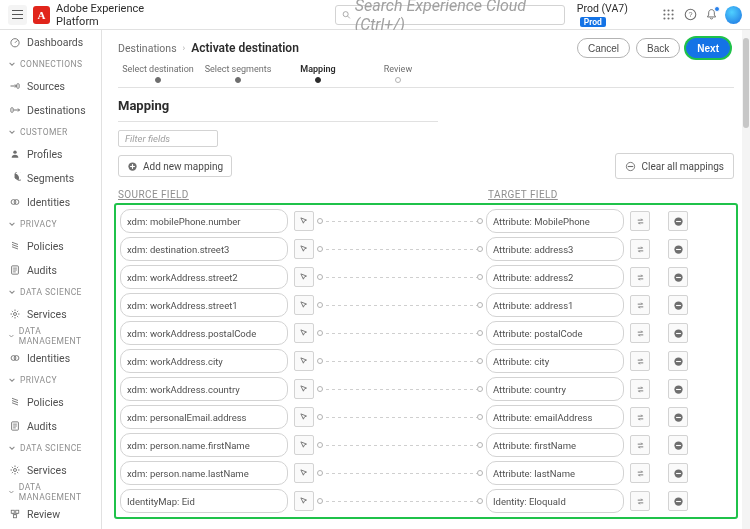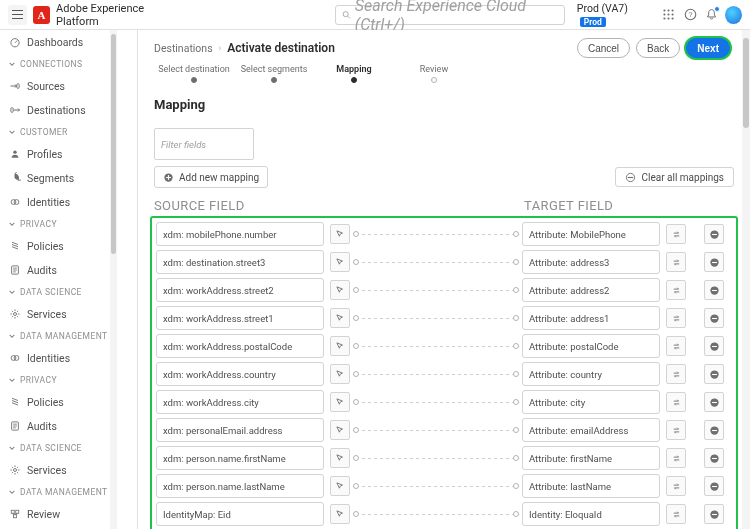--- a/index.html
+++ b/index.html
@@ -90,21 +90,21 @@
     width: 18px; height: 18px; border-radius: 50%;
     background: radial-gradient(circle at 40% 35%, #4fd0ff, #1b70e0);
   }
 
   
   .body {
     display: flex;
     height: calc(529px - 30px);
   }
   .sidebar {
-    width: 138px;
+    width: 102px;
     border-right: 1px solid var(--border);
     overflow: hidden;
     background: #fff;
   }
   .sb-item {
     display: flex;
     align-items: center;
     height: 24px;
     padding: 0 8px;
     gap: 6px;
@@ -205,21 +205,21 @@
     color: #2c2c2c;
     padding: 10px 16px 8px 16px;
   }
   .under-divider { height: 1px; background: var(--border); margin: 0 16px 0 16px; width: 320px; }
 
   
   .tools-row1 {
     padding: 8px 16px 6px 16px;
   }
   .filter {
-    width: 100px; height: 32px;
+    width: 100px; height: 17px;
     border: 1px solid var(--border2);
     border-radius: 2px;
     display: flex; align-items: center;
     padding: 0 6px;
     color: #a0a0a0;
     font-style: italic;
     font-size: 9.5px;
     background: #fff;
   }
   .tools-row2 {
@@ -233,40 +233,41 @@
     display: inline-flex; align-items: center;
     gap: 5px;
     padding: 0 8px;
     font-size: 10px;
     color: #4b4b4b;
     background: #fff;
     cursor: pointer;
   }
   .add-btn svg { width: 11px; height: 11px; fill: #6e6e6e; }
   .clear-btn {
-    height: 20px;
+    height: 26px;
     border: 1px solid var(--border2);
     border-radius: 3px;
     display: inline-flex; align-items: center;
     gap: 5px;
     padding: 0 9px;
     font-size: 10px;
     color: #4b4b4b;
     background: #fff;
     cursor: pointer;
   }
   .clear-btn svg { width: 11px; height: 11px; fill: #6e6e6e; stroke: #6e6e6e; }
 
   
   .tbl-hdr {
     display: flex;
     padding: 4px 4px 3px 16px;
-    font-size: 13px;
+    font-size: 10px;
     letter-spacing: 0.4px;
     color: #8e8e8e;
+    text-decoration: underline;
   }
   .col-src { flex: 0 0 180px; }
   .col-mid { flex: 0 0 190px; }
   .col-tgt { flex: 1; }
 
   .rows-wrap {
     border: 2px solid var(--green);
     border-radius: 3px;
     margin: 0 12px 0 12px;
     padding: 2px 2px;
@@ -274,21 +275,21 @@
   .row {
     display: flex;
     align-items: center;
     height: 28px;
     gap: 6px;
     padding: 0 2px;
   }
   .cell {
     height: 24px;
     border: 1px solid var(--border2);
-    border-radius: 3px;
+    border-radius: 10px;
     display: flex; align-items: center;
     padding: 0 6px;
     font-size: 9.5px;
     color: #505050;
     background: #fff;
   }
   .cell.src { flex: 0 0 168px; }
   .cell.tgt { flex: 0 0 138px; }
   .picker {
     width: 20px; height: 20px;
@@ -754,56 +755,56 @@
           </div>
           <div class="spacer-sm"></div>
           <div class="sq-btn">
             <svg viewBox="0 0 16 16">
               <circle cx="8" cy="8" r="6"></circle>
               <rect x="4.5" y="7.2" width="7" height="1.6" fill="#fff"></rect>
             </svg>
           </div>
         </div>
         <div class="row">
+          <div class="cell src">xdm: workAddress.city</div>
+          <div class="picker">
+            <svg viewBox="0 0 16 16">
+              <path d="M3 3l9 3.5-3.5 1.5L7 11.5z"></path>
+            </svg>
+          </div>
+          <div class="connector">
+            <span class="knob left"></span>
+            <span class="knob right"></span>
+          </div>
+          <div class="cell tgt">Attribute: city</div>
+          <div class="sq-btn">
+            <svg viewBox="0 0 16 16">
+              <path d="M4 6h7l-2-2M12 10H5l2 2" fill="none" stroke="#6e6e6e" stroke-width="1.3"></path>
+            </svg>
+          </div>
+          <div class="spacer-sm"></div>
+          <div class="sq-btn">
+            <svg viewBox="0 0 16 16">
+              <circle cx="8" cy="8" r="6"></circle>
+              <rect x="4.5" y="7.2" width="7" height="1.6" fill="#fff"></rect>
+            </svg>
+          </div>
+        </div>
+        <div class="row">
           <div class="cell src">xdm: workAddress.country</div>
           <div class="picker">
             <svg viewBox="0 0 16 16">
               <path d="M3 3l9 3.5-3.5 1.5L7 11.5z"></path>
             </svg>
           </div>
           <div class="connector">
             <span class="knob left"></span>
             <span class="knob right"></span>
           </div>
           <div class="cell tgt">Attribute: country</div>
-          <div class="sq-btn">
-            <svg viewBox="0 0 16 16">
-              <path d="M4 6h7l-2-2M12 10H5l2 2" fill="none" stroke="#6e6e6e" stroke-width="1.3"></path>
-            </svg>
-          </div>
-          <div class="spacer-sm"></div>
-          <div class="sq-btn">
-            <svg viewBox="0 0 16 16">
-              <circle cx="8" cy="8" r="6"></circle>
-              <rect x="4.5" y="7.2" width="7" height="1.6" fill="#fff"></rect>
-            </svg>
-          </div>
-        </div>
-        <div class="row">
-          <div class="cell src">xdm: workAddress.city</div>
-          <div class="picker">
-            <svg viewBox="0 0 16 16">
-              <path d="M3 3l9 3.5-3.5 1.5L7 11.5z"></path>
-            </svg>
-          </div>
-          <div class="connector">
-            <span class="knob left"></span>
-            <span class="knob right"></span>
-          </div>
-          <div class="cell tgt">Attribute: city</div>
           <div class="sq-btn">
             <svg viewBox="0 0 16 16">
               <path d="M4 6h7l-2-2M12 10H5l2 2" fill="none" stroke="#6e6e6e" stroke-width="1.3"></path>
             </svg>
           </div>
           <div class="spacer-sm"></div>
           <div class="sq-btn">
             <svg viewBox="0 0 16 16">
               <circle cx="8" cy="8" r="6"></circle>
               <rect x="4.5" y="7.2" width="7" height="1.6" fill="#fff"></rect>

